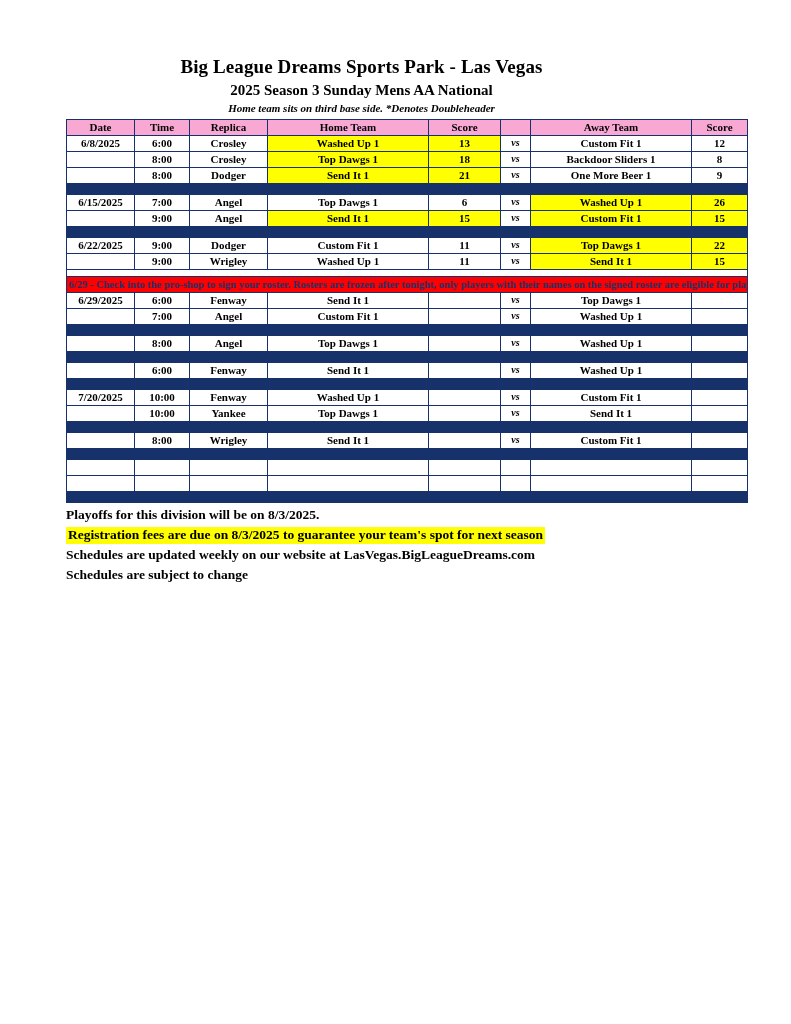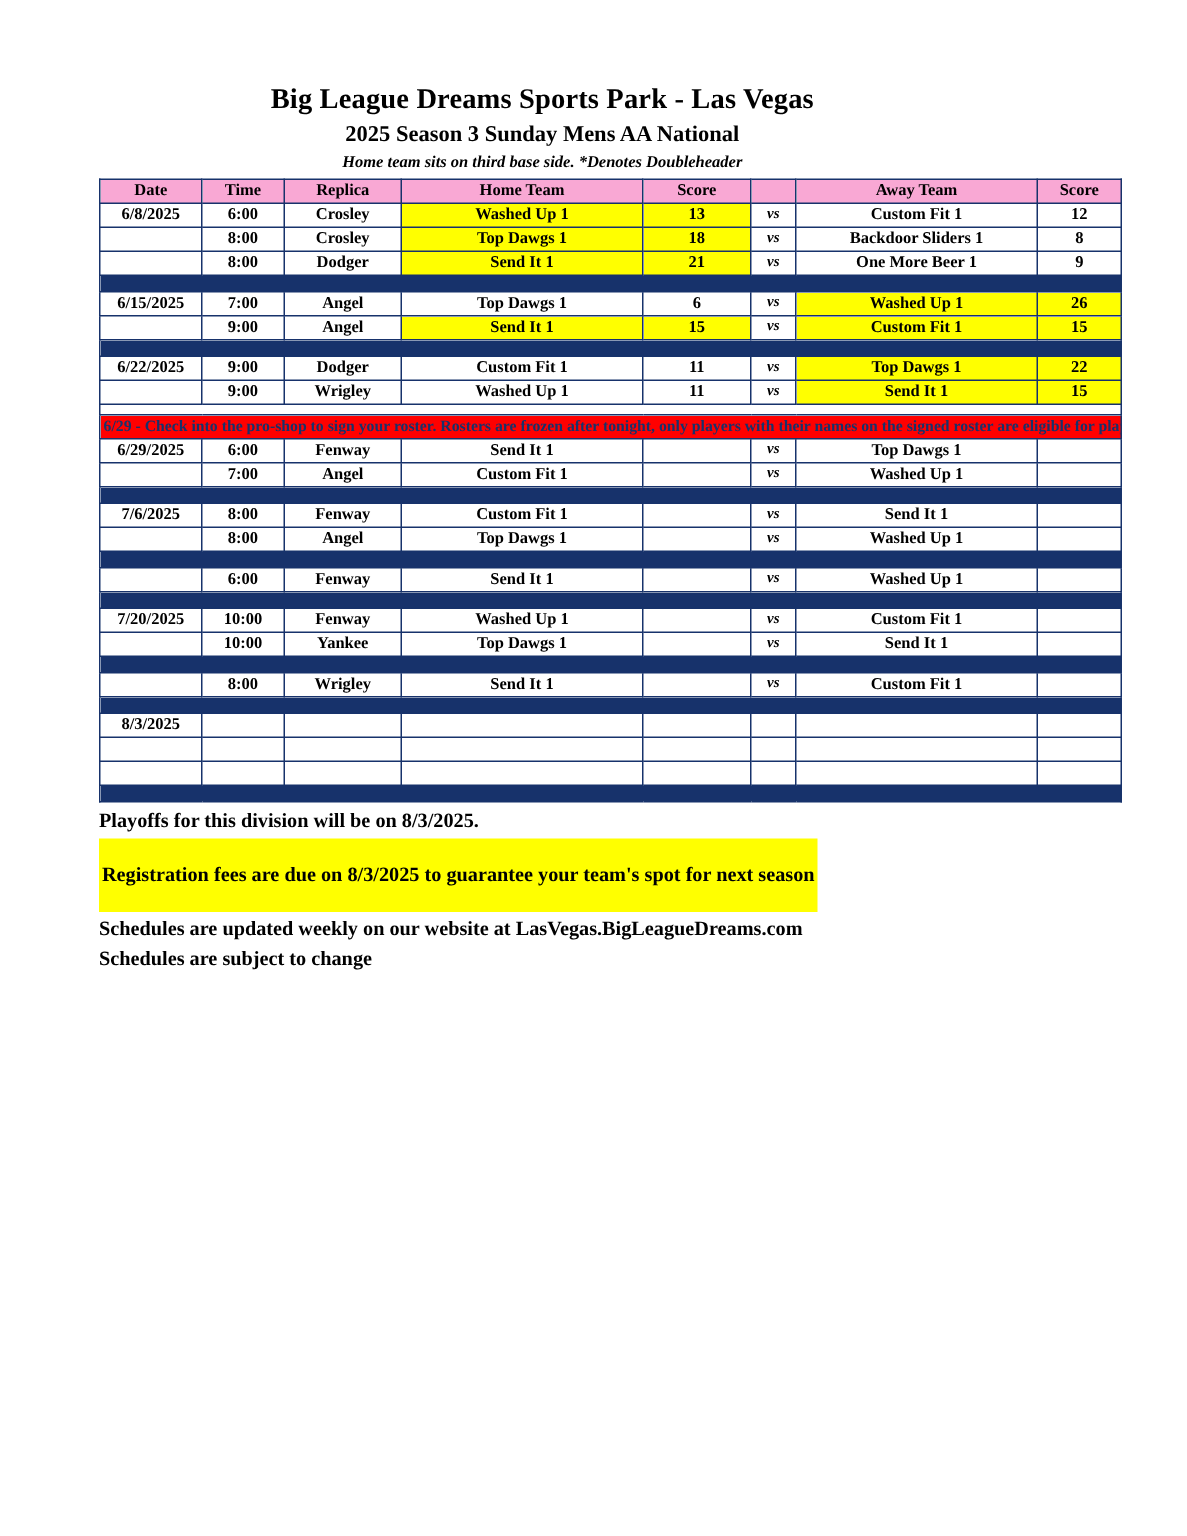--- a/index.html
+++ b/index.html
@@ -119,21 +119,21 @@
     font-size: 13.5px;
     font-weight: bold;
   }
   .footer div {
     margin: 0 0 3px 0;
     line-height: 1.25;
   }
   .footer .yellow {
     background: #ffff00;
     display: inline-block;
-    padding: 16px 2px;
+    padding: 0 2px;
   }
 </style>
 </head>
 <body>
 
 <div class="page">
 
   <h1 class="title">Big League Dreams Sports Park - Las Vegas</h1>
   <h2 class="subtitle">2025 Season 3 Sunday Mens AA National</h2>
   <div class="note-line">Home team sits on third base side.  *Denotes Doubleheader</div>
@@ -261,30 +261,20 @@
           <td>Custom Fit 1</td>
           <td></td>
           <td class="vs">vs</td>
           <td>Washed Up 1</td>
           <td></td>
         </tr>
         <tr class="spacer">
           <td colspan="8"></td>
         </tr>
         <tr>
-          <td>7/6/2025</td>
-          <td>8:00</td>
-          <td>Fenway</td>
-          <td>Custom Fit 1</td>
-          <td></td>
-          <td class="vs">vs</td>
-          <td>Send It 1</td>
-          <td></td>
-        </tr>
-        <tr>
           <td></td>
           <td>8:00</td>
           <td>Angel</td>
           <td>Top Dawgs 1</td>
           <td></td>
           <td class="vs">vs</td>
           <td>Washed Up 1</td>
           <td></td>
         </tr>
         <tr class="spacer">
@@ -331,30 +321,20 @@
           <td>8:00</td>
           <td>Wrigley</td>
           <td>Send It 1</td>
           <td></td>
           <td class="vs">vs</td>
           <td>Custom Fit 1</td>
           <td></td>
         </tr>
         <tr class="spacer">
           <td colspan="8"></td>
-        </tr>
-        <tr>
-          <td>8/3/2025</td>
-          <td></td>
-          <td></td>
-          <td></td>
-          <td></td>
-          <td class="vs"></td>
-          <td></td>
-          <td></td>
         </tr>
         <tr>
           <td></td>
           <td></td>
           <td></td>
           <td></td>
           <td></td>
           <td class="vs"></td>
           <td></td>
           <td></td>

